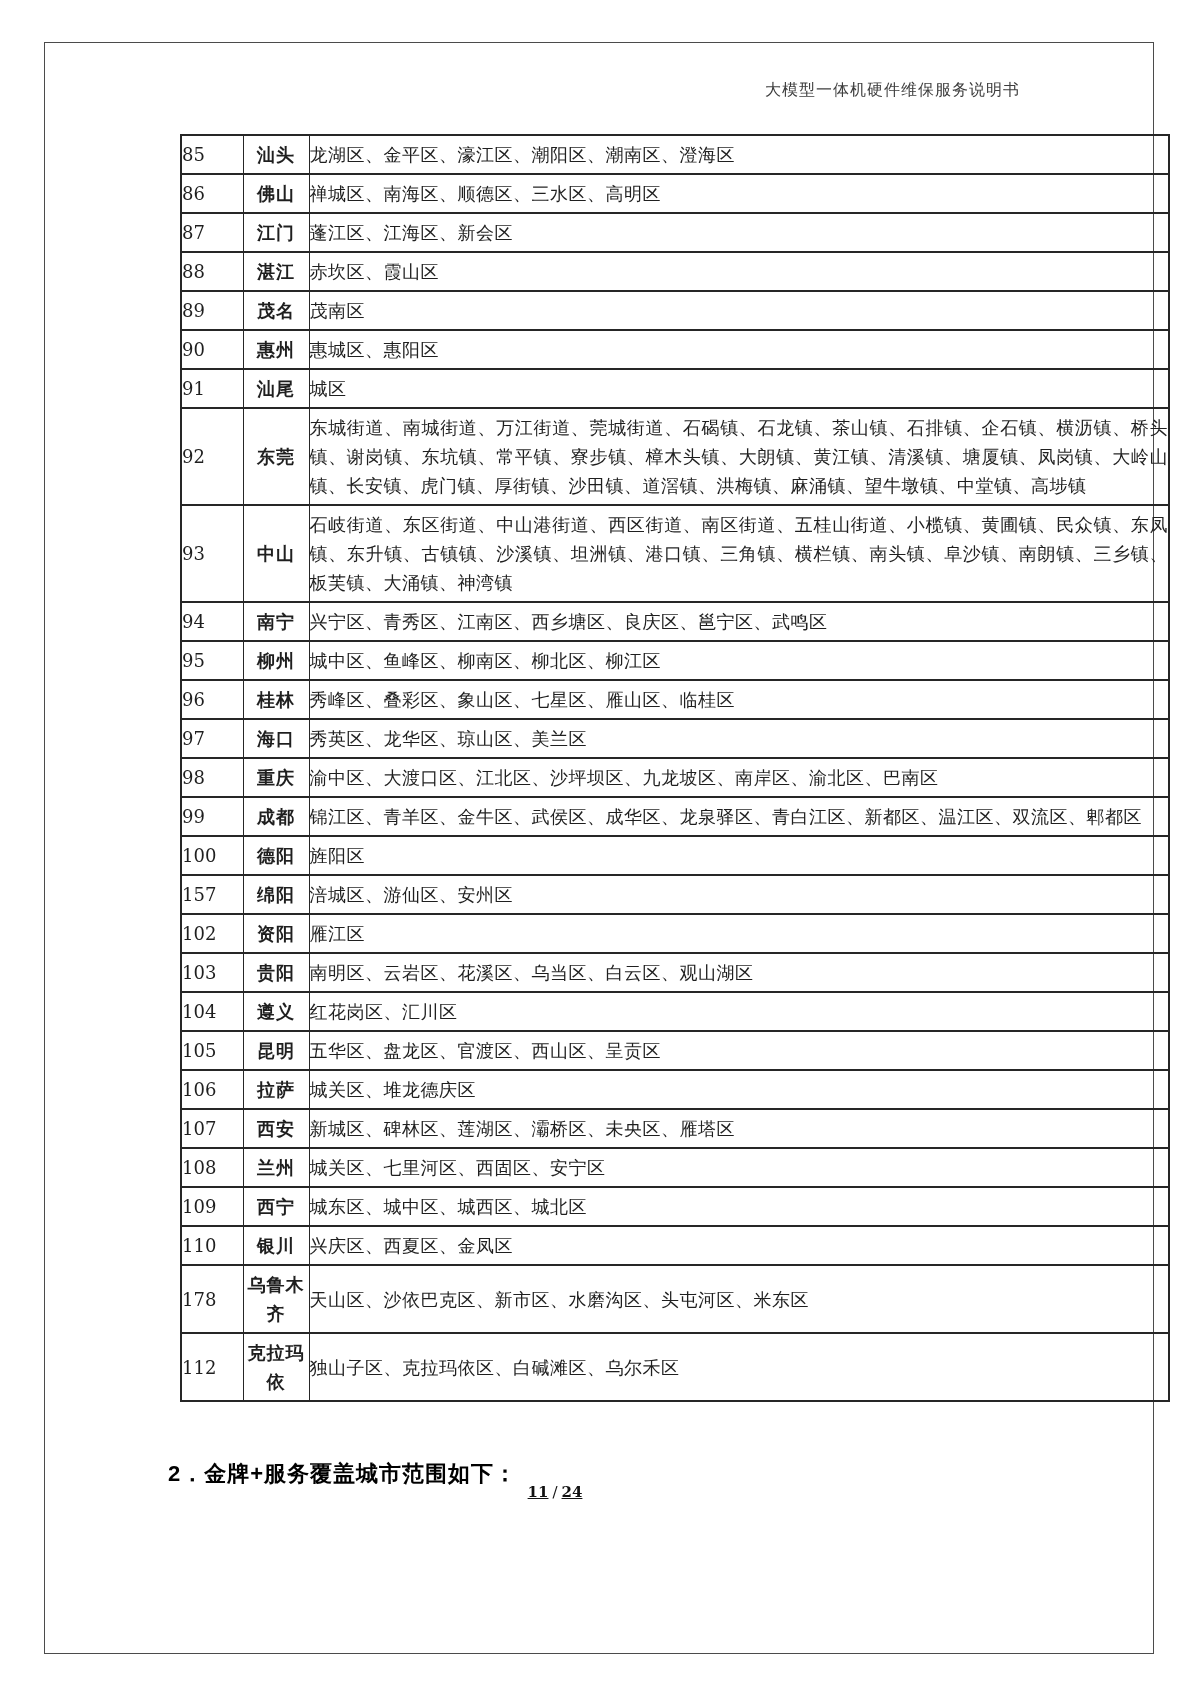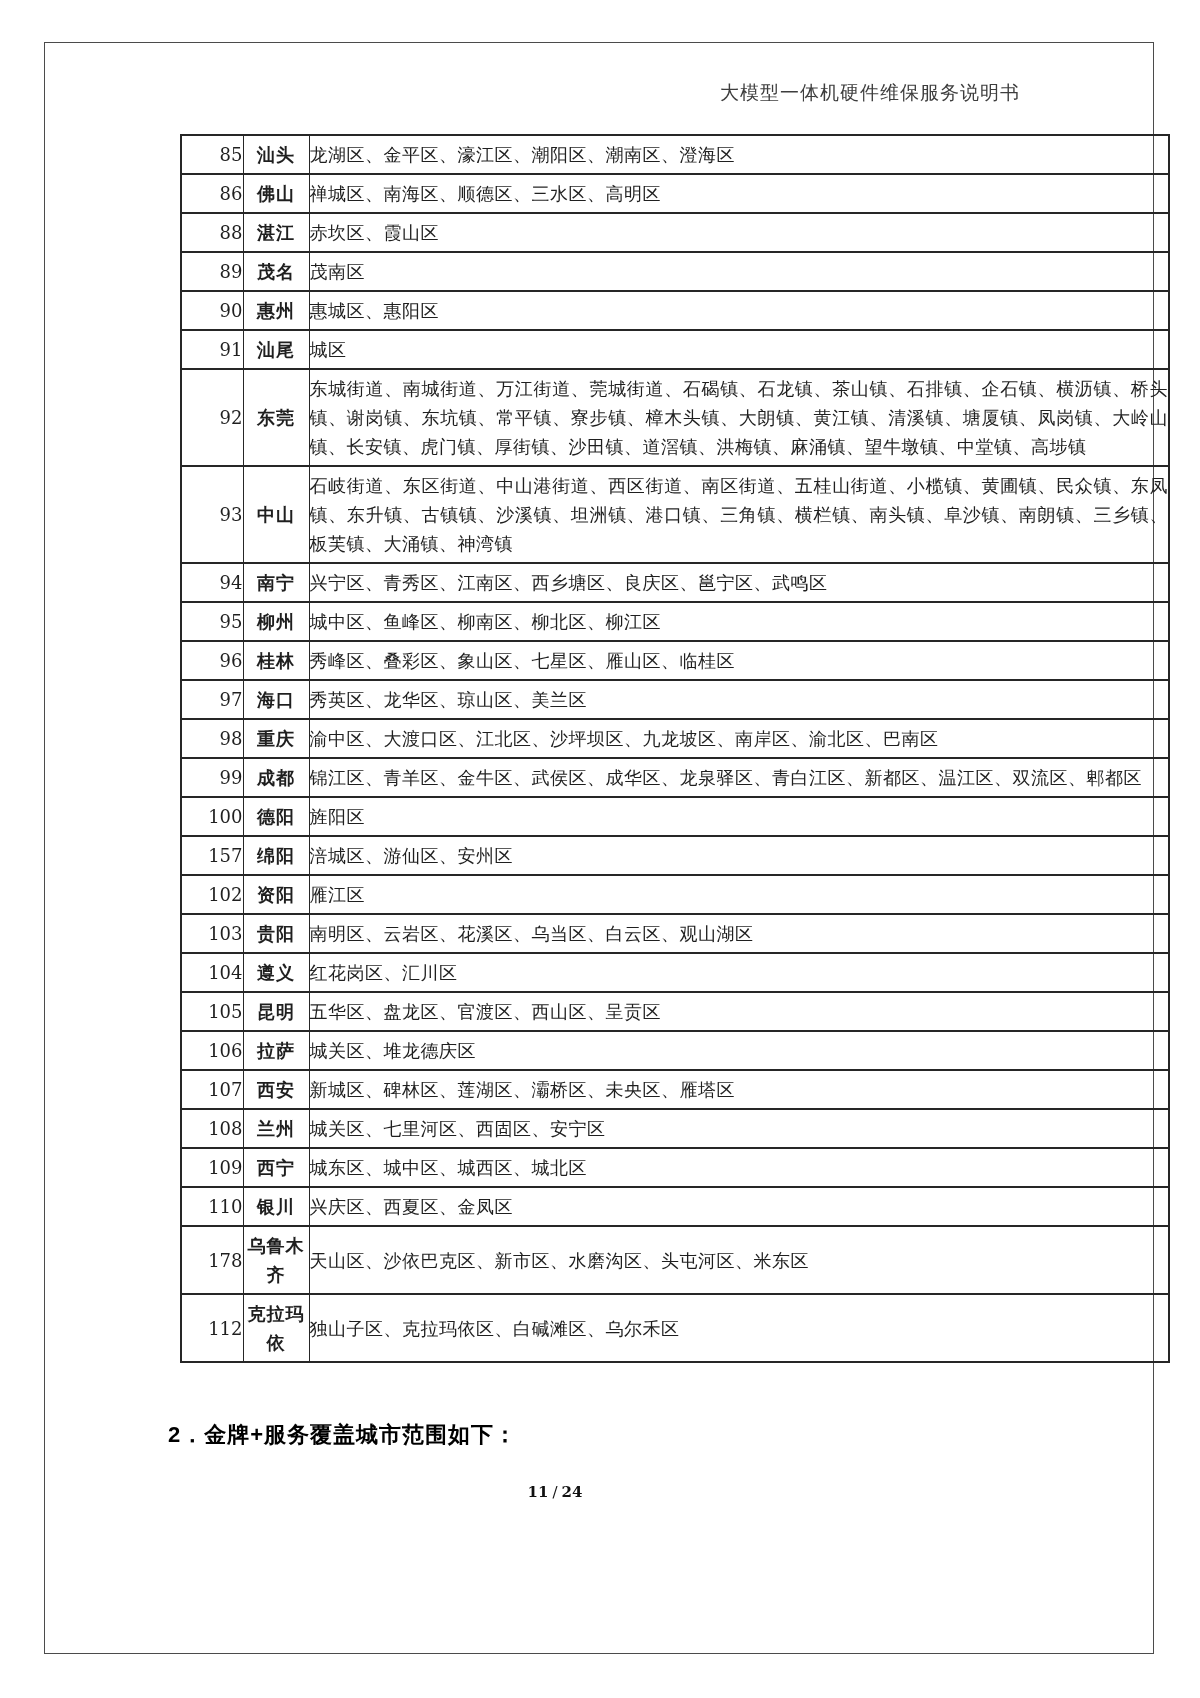--- a/index.html
+++ b/index.html
@@ -8,48 +8,48 @@
     width:1200px; height:1698px; position:relative;
     font-family:"DejaVu Serif","Liberation Serif",serif;
     color:#1f1f1f;
   }
   .border-frame {
     position:absolute; left:44px; top:42px; width:1110px; height:1612px;
     border:1px solid #4b4b4b; background:#ffffff;
   }
   .doc-header {
     position:absolute; top:80px; right:180px;
-    font-size:19px; letter-spacing:1px; color:#3d3d3d; white-space:nowrap;
+    font-size:16px; letter-spacing:1px; color:#3d3d3d; white-space:nowrap;
   }
   .content { position:absolute; left:180px; top:134px; width:872px; }
   table.city-table {
     border-collapse:collapse; width:872px; table-layout:fixed;
     border:2px solid #262626;
   }
   table.city-table td {
     border:1px solid #262626; border-top-width:2px; border-bottom-width:2px;
     vertical-align:middle; font-size:18px; line-height:29px;
     padding:4px 0;
   }
-  td.col-no  { width:62px;  text-align:right; font-size:17px; }
+  td.col-no  { width:62px;  text-align:left; font-size:17px; }
   td.col-city{ width:66px;  text-align:center; padding:4px 11px; letter-spacing:1px;font-weight:bold; }
   td.col-districts {
     width:860px; text-align:justify; padding:4px 12px;
     letter-spacing:0.5px;
   }
   .section-heading {
     margin-top:57px; margin-left:-12px;
     font-family:"Liberation Sans","DejaVu Sans",sans-serif;
     font-weight:700; font-size:22px; color:#000000; letter-spacing:1px;
   }
   .page-footer {
     position:absolute; left:0; top:1483px; width:1110px; text-align:center;
     font-size:15px; color:#111111;
   }
-  .page-footer .num { font-weight:700; font-family:"DejaVu Serif",serif; }
+  .page-footer .num { font-weight:700; font-family:"DejaVu Serif",serif;text-decoration:underline; }
   .page-footer .sep { font-weight:400; padding:0 4px; }
 </style>
 </head>
 <body>
 
 <div class="border-frame"></div>
 
 <div class="doc-header">大模型一体机硬件维保服务说明书</div>
 
 <div class="content">
@@ -61,20 +61,25 @@
           <td class="col-no">85</td>
           <td class="col-city">汕头</td>
           <td class="col-districts">龙湖区、金平区、濠江区、潮阳区、潮南区、澄海区</td>
         </tr>
         <tr>
           <td class="col-no">86</td>
           <td class="col-city">佛山</td>
           <td class="col-districts">禅城区、南海区、顺德区、三水区、高明区</td>
         </tr>
         <tr>
+          <td class="col-no">87</td>
+          <td class="col-city">江门</td>
+          <td class="col-districts">蓬江区、江海区、新会区</td>
+        </tr>
+        <tr>
           <td class="col-no">88</td>
           <td class="col-city">湛江</td>
           <td class="col-districts">赤坎区、霞山区</td>
         </tr>
         <tr>
           <td class="col-no">89</td>
           <td class="col-city">茂名</td>
           <td class="col-districts">茂南区</td>
         </tr>
         <tr>

